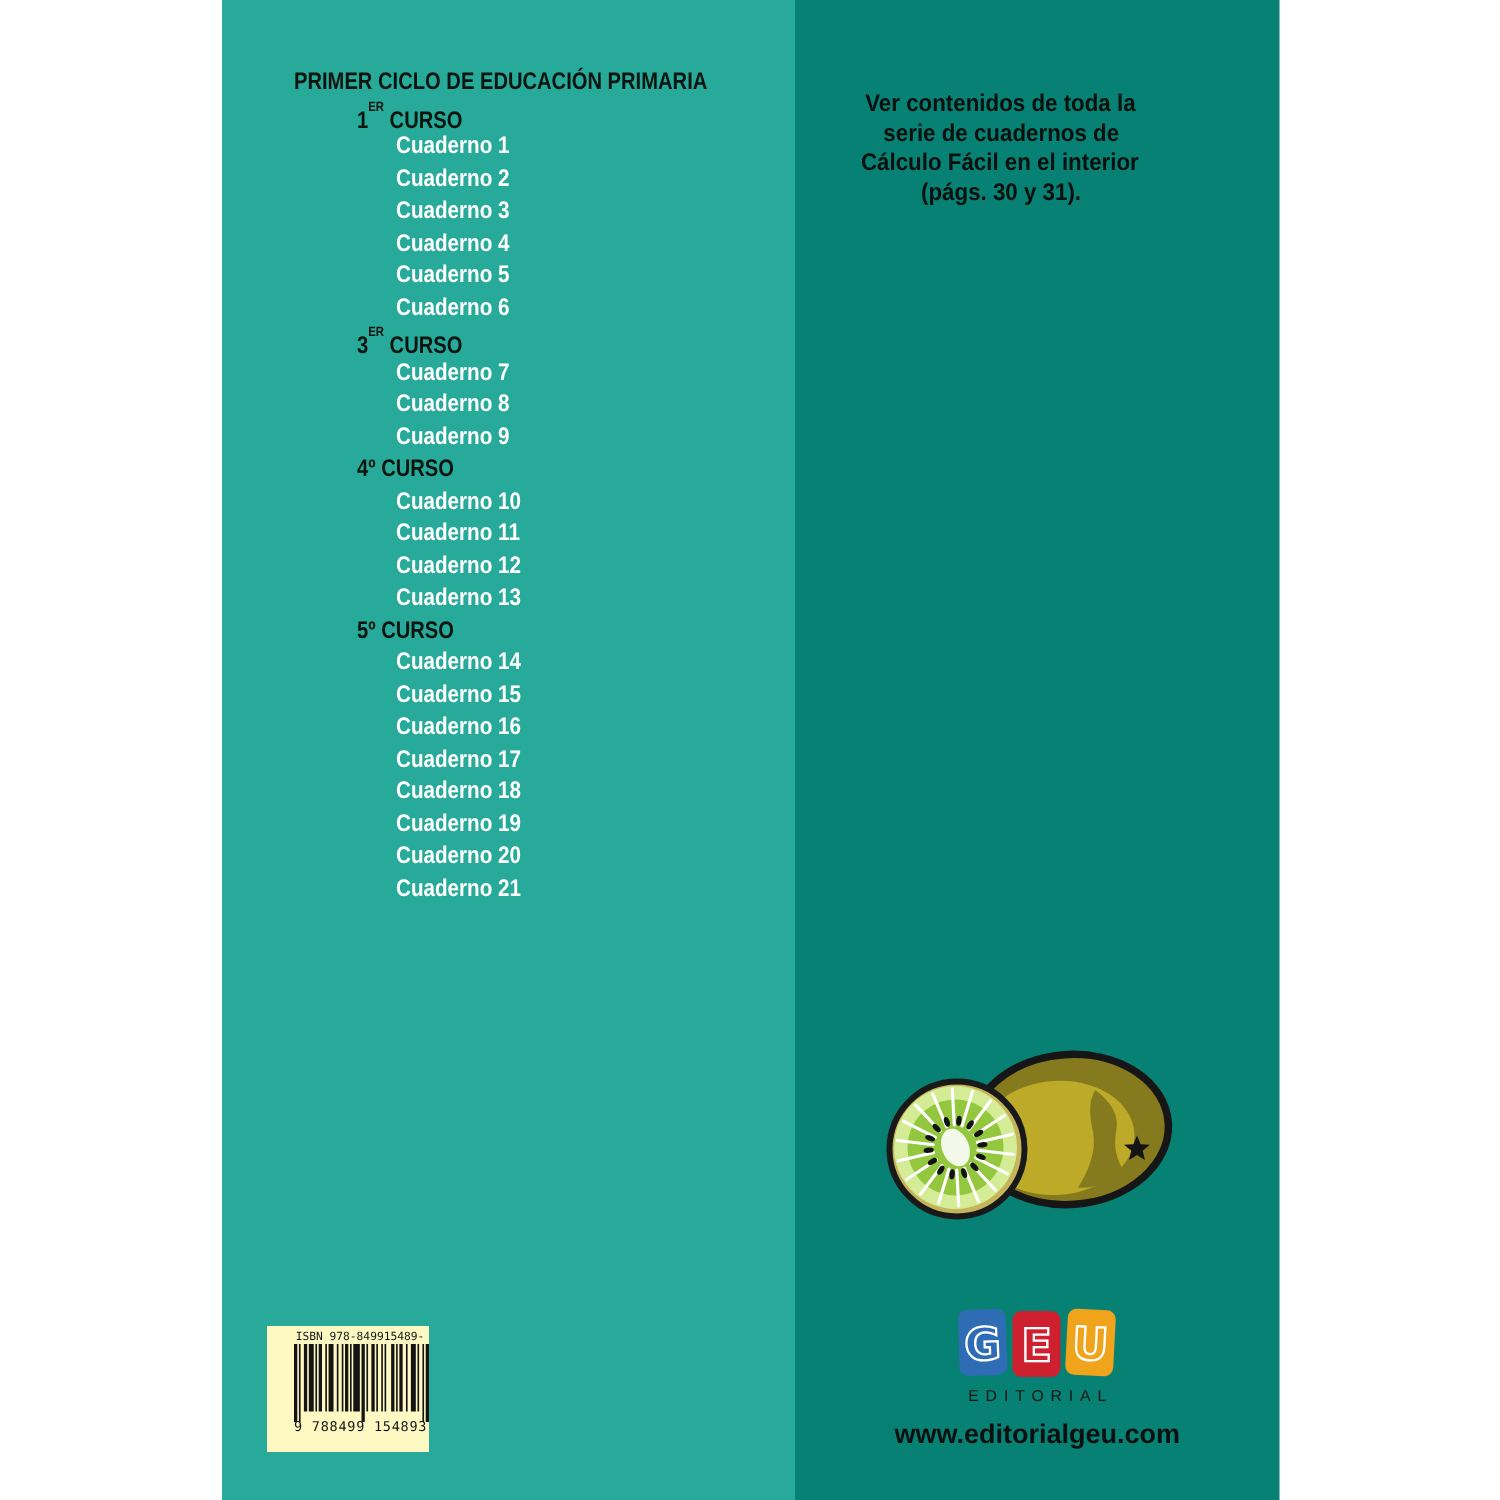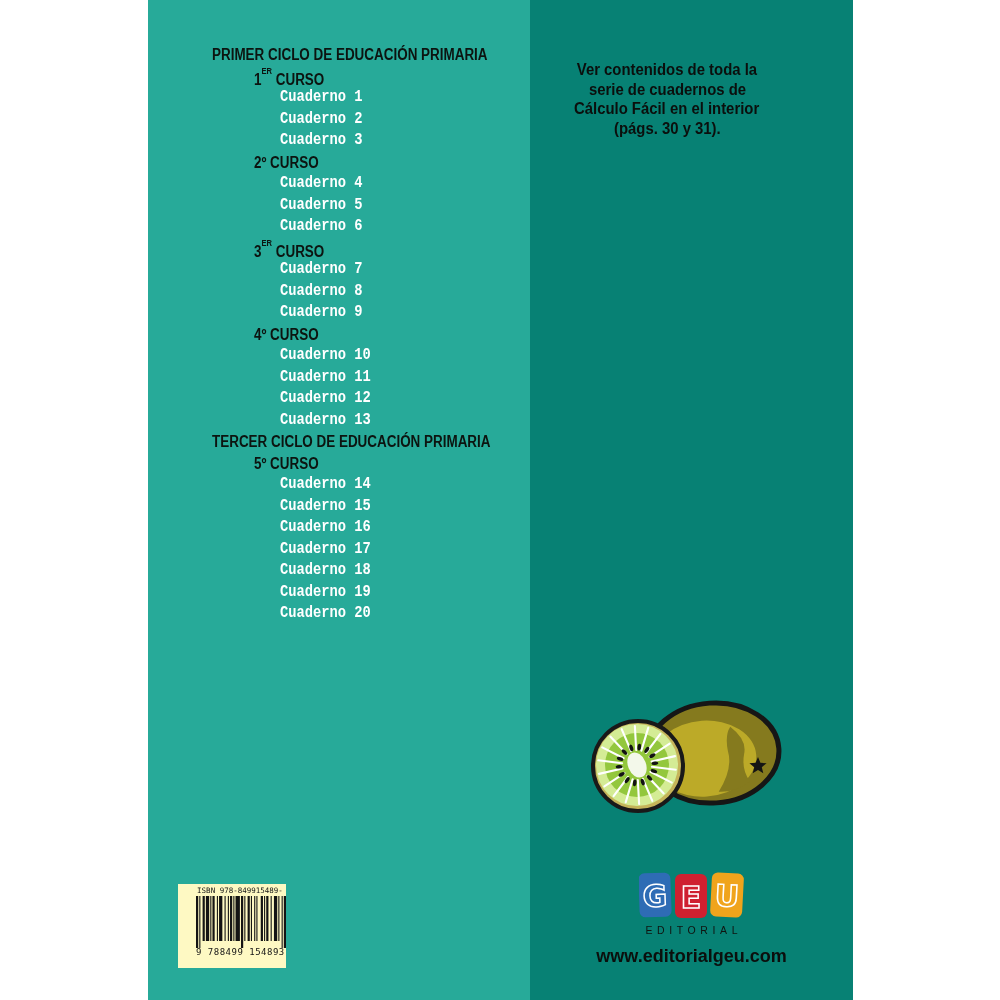--- a/index.html
+++ b/index.html
@@ -9,26 +9,26 @@
     font-family:"Liberation Sans", sans-serif;
   }
   
   .cover-light{
     position:absolute;left:148px;top:0;width:382px;height:1000px;
   }
   .cover-dark{
     position:absolute;left:530px;top:0;width:323px;height:1000px;
   }
   
-  .toc{position:absolute;left:212px;top:44px;}
+  .toc{position:absolute;left:196px;top:44px;}
   .toc .row{height:21.5px;line-height:21.5px;white-space:nowrap;}
   .toc .lvl1{color:#0c1410;font-weight:700;font-size:16px;}
   .toc .lvl2{color:#0c1410;font-weight:700;font-size:16px;margin-left:42px;}
   .toc .lvl3{color:#ffffff;font-weight:700;font-size:16px;margin-left:68px;
-             font-family:Liberation Mono, monospace;}
+             font-family:Liberation Sans, sans-serif;}
   .toc .cond{display:inline-block;transform:scaleX(.84);transform-origin:0 50%;}
   .toc .cond3{display:inline-block;transform:scaleX(.86);transform-origin:0 50%;}
   .toc sup{font-size:9px;position:relative;top:-5px;letter-spacing:0;}
   
   .info{
     position:absolute;left:530px;top:60px;width:274px;
     text-align:center;color:#0b0f0d;font-weight:700;font-size:16px;line-height:19.5px;
   }
   .info .iline{display:inline-block;transform:scaleX(.93);transform-origin:50% 50%;}
   
@@ -64,42 +64,41 @@
 
 <div class="cover-light" style="background: rgb(39, 170, 153);"></div>
 <div class="cover-dark" style="background: rgb(7, 129, 116);"></div>
 
 <div class="toc" id="toc">
     <div class="row lvl1"><span class="cond">PRIMER CICLO DE EDUCACIÓN PRIMARIA</span></div>
     <div class="row lvl2"><span class="cond"><span>1</span><sup>ER</sup><span> CURSO</span></span></div>
     <div class="row lvl3"><span class="cond3">Cuaderno 1</span></div>
     <div class="row lvl3"><span class="cond3">Cuaderno 2</span></div>
     <div class="row lvl3"><span class="cond3">Cuaderno 3</span></div>
-    <div class="row lvl2"><span class="cond">2º CURSO</span></div>
     <div class="row lvl3"><span class="cond3">Cuaderno 4</span></div>
     <div class="row lvl3"><span class="cond3">Cuaderno 5</span></div>
     <div class="row lvl3"><span class="cond3">Cuaderno 6</span></div>
     <div class="row lvl2"><span class="cond"><span>3</span><sup>ER</sup><span> CURSO</span></span></div>
     <div class="row lvl3"><span class="cond3">Cuaderno 7</span></div>
     <div class="row lvl3"><span class="cond3">Cuaderno 8</span></div>
     <div class="row lvl3"><span class="cond3">Cuaderno 9</span></div>
     <div class="row lvl2"><span class="cond">4º CURSO</span></div>
     <div class="row lvl3"><span class="cond3">Cuaderno 10</span></div>
     <div class="row lvl3"><span class="cond3">Cuaderno 11</span></div>
     <div class="row lvl3"><span class="cond3">Cuaderno 12</span></div>
     <div class="row lvl3"><span class="cond3">Cuaderno 13</span></div>
-    <div class="row lvl1"><span class="cond">TERCER CICLO DE EDUCACIÓN PRIMARIA</span></div>
     <div class="row lvl2"><span class="cond">5º CURSO</span></div>
     <div class="row lvl3"><span class="cond3">Cuaderno 14</span></div>
     <div class="row lvl3"><span class="cond3">Cuaderno 15</span></div>
     <div class="row lvl3"><span class="cond3">Cuaderno 16</span></div>
     <div class="row lvl3"><span class="cond3">Cuaderno 17</span></div>
     <div class="row lvl3"><span class="cond3">Cuaderno 18</span></div>
     <div class="row lvl3"><span class="cond3">Cuaderno 19</span></div>
     <div class="row lvl3"><span class="cond3">Cuaderno 20</span></div>
+    <div class="row lvl3"><span class="cond3">Cuaderno 21</span></div>
   </div>
 
 <div class="info" id="info">
     <div><span class="iline">Ver contenidos de toda la</span></div>
     <div><span class="iline">serie de cuadernos de</span></div>
     <div><span class="iline">Cálculo Fácil en el interior</span></div>
     <div><span class="iline">(págs. 30 y 31).</span></div>
   </div>
 
 <svg class="kiwi" viewBox="0 0 228 128" xmlns="http://www.w3.org/2000/svg">

